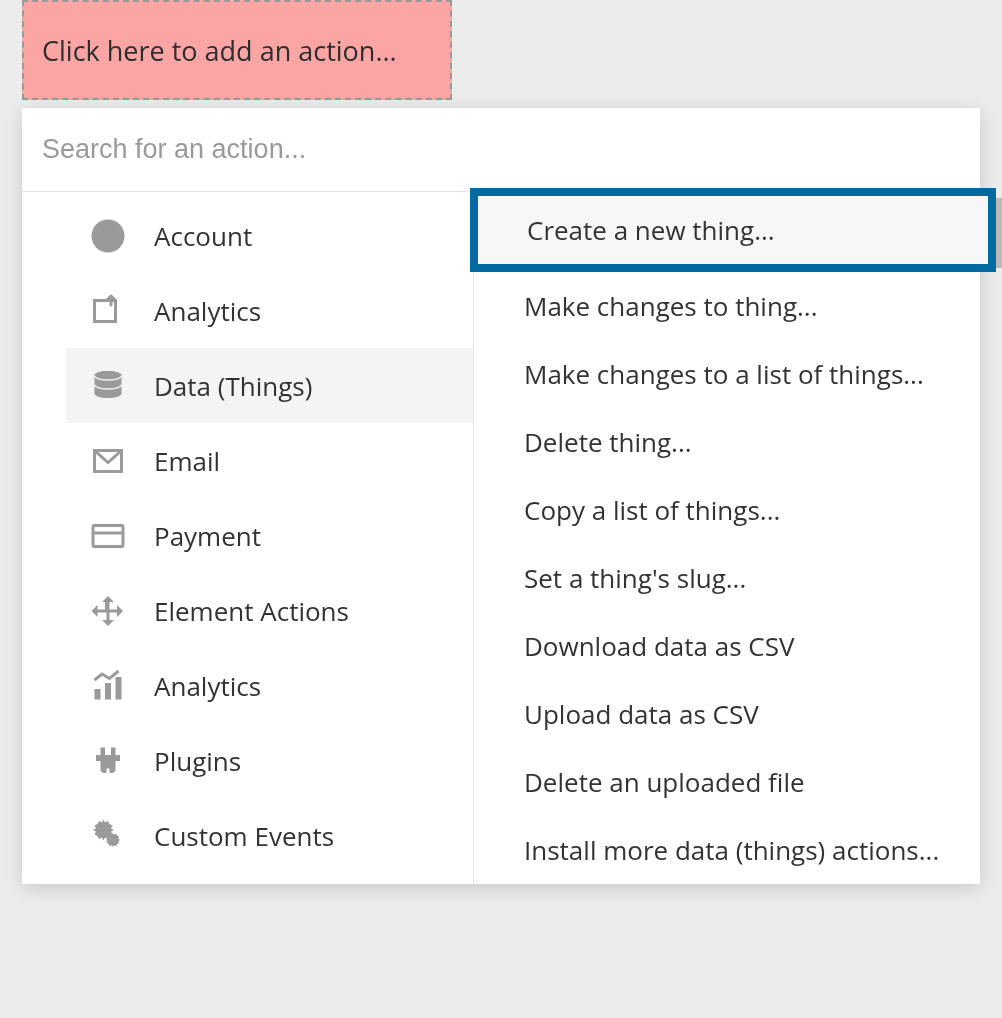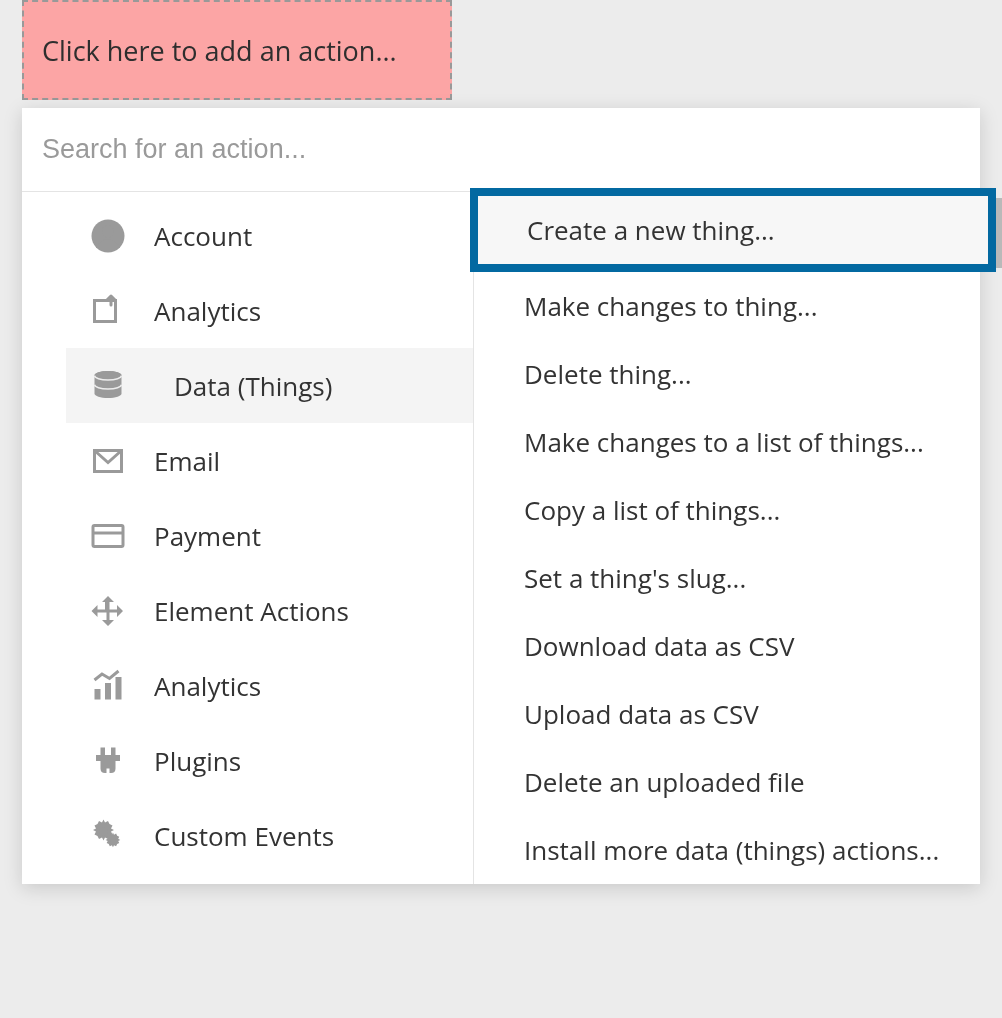--- a/index.html
+++ b/index.html
@@ -68,21 +68,20 @@
     display: flex;
     align-items: center;
     height: 75px;
     padding-left: 20px;
     font-size: 26px;
     color: #333;
     cursor: pointer;
   }
   .cat-item.selected {
     background: #f4f4f4;
-    gap: 20px;
   }
   .cat-icon {
     width: 44px;
     height: 44px;
     display: flex;
     align-items: center;
     justify-content: center;
     margin-right: 24px;
     color: #9a9a9a;
   }
@@ -247,24 +246,24 @@
     </div>
 
     <div class="act-col">
       <div class="act-item highlight">
         <span>Create a new thing...</span>
       </div>
       <div class="act-item">
         <span>Make changes to thing...</span>
       </div>
       <div class="act-item">
+        <span>Make changes to a list of things...</span>
+      </div>
+      <div class="act-item">
         <span>Delete thing...</span>
-      </div>
-      <div class="act-item">
-        <span>Make changes to a list of things...</span>
       </div>
       <div class="act-item">
         <span>Copy a list of things...</span>
       </div>
       <div class="act-item">
         <span>Set a thing's slug...</span>
       </div>
       <div class="act-item">
         <span>Download data as CSV</span>
       </div>

